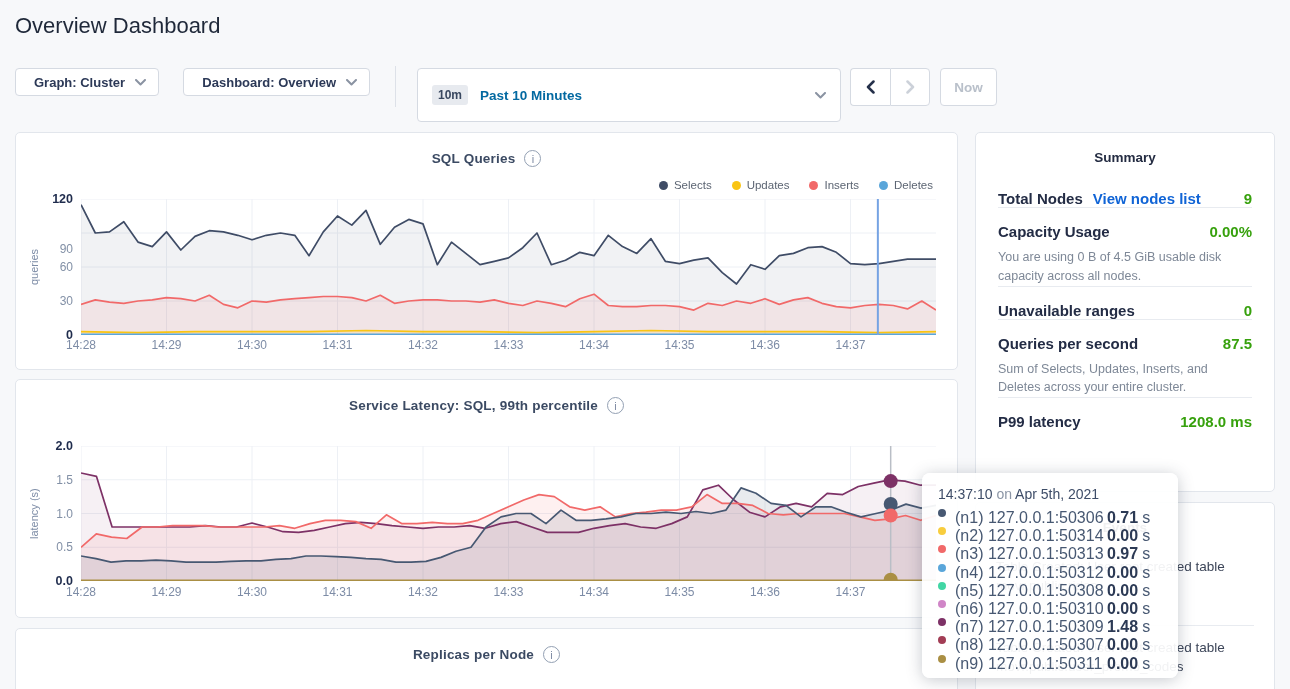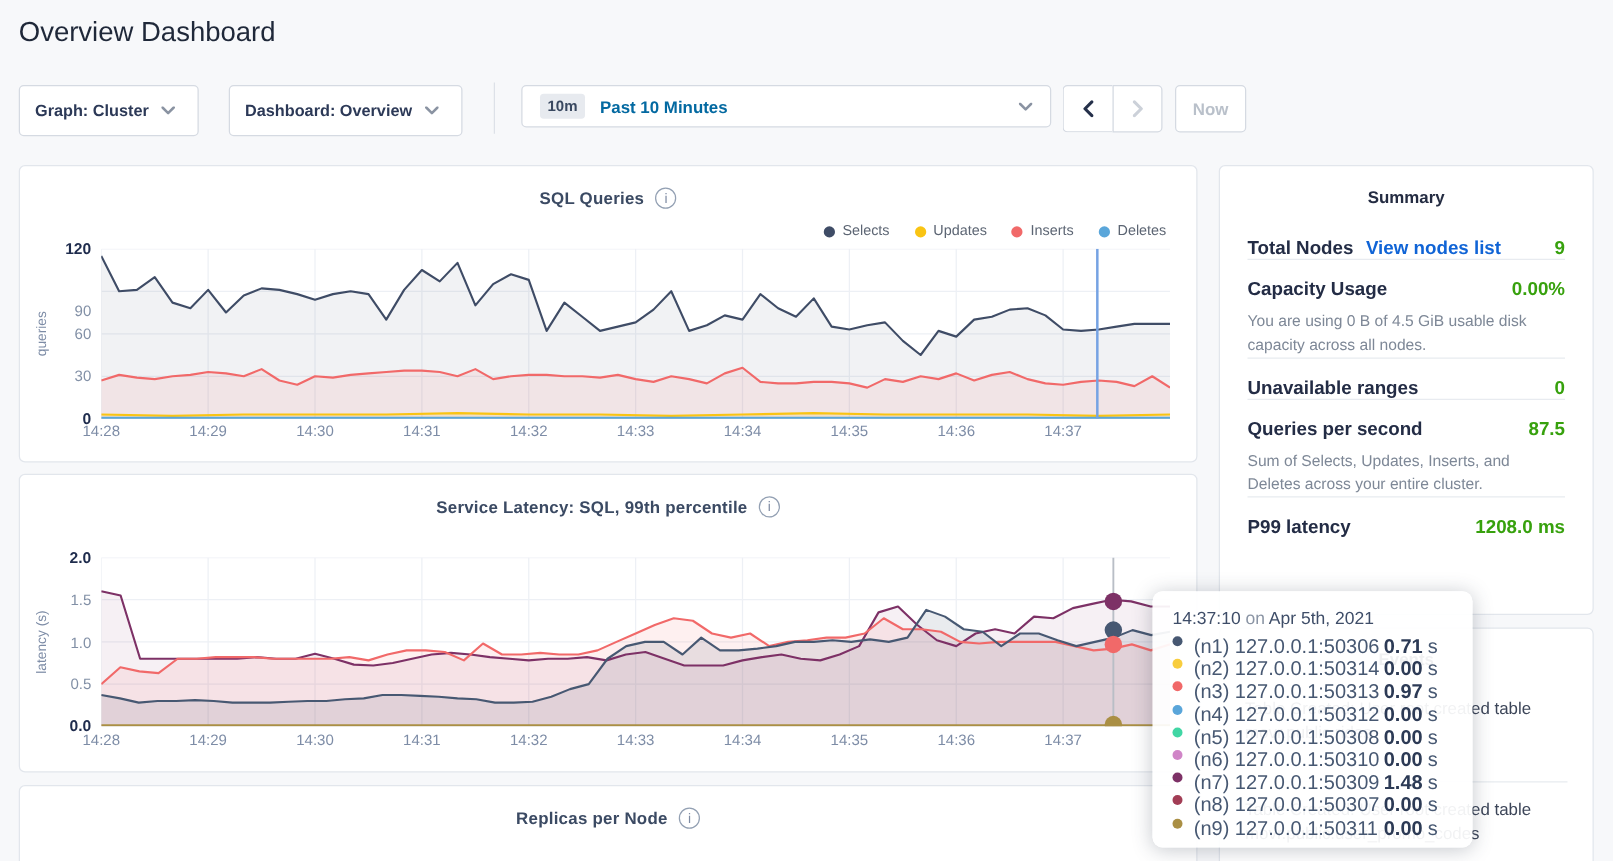--- a/index.html
+++ b/index.html
@@ -6,25 +6,25 @@
   body{
     width:1290px;height:689px;overflow:hidden;position:relative;
     background:#f7f8fa;color:#242c42;
     font-family:"Liberation Sans","DejaVu Sans",sans-serif;
   }
   .page-title{position:absolute;left:15px;top:13px;font-size:22px;font-weight:500;color:#1f2839;margin:0;}
 
   
   .btn{box-sizing:border-box;background:#fff;border:1px solid #d5dae2;border-radius:4px;cursor:pointer;
        font-family:inherit;font-size:13px;font-weight:700;color:#2c3957;}
-  .dd{position:absolute;top:68px;height:41px;display:flex;align-items:center;justify-content:flex-start;gap:10px;padding:12px 12px;}
+  .dd{position:absolute;top:68px;height:28px;display:flex;align-items:center;justify-content:flex-end;gap:10px;padding:12px 12px;}
   #graph-dd{left:15px;width:144px;}
   #dash-dd{left:183px;width:187px;}
   .vdiv{position:absolute;left:395px;top:66px;width:1px;height:41px;background:#dde1e8;}
-  #time-dd{position:absolute;left:417px;top:68px;width:424px;height:34px;display:flex;align-items:center;gap:12px;padding:0 14px;text-align:left;}
+  #time-dd{position:absolute;left:417px;top:68px;width:424px;height:54px;display:flex;align-items:center;gap:12px;padding:0 14px;text-align:left;}
   .time-badge{background:#e7eaef;border-radius:3px;font-size:12px;font-weight:700;color:#394860;padding:3px 6px;}
   .time-label{font-size:13.5px;font-weight:700;color:#0369a1;flex:1;}
   .nav-group{position:absolute;left:850px;top:68px;display:flex;}
   .nav-btn{width:40px;height:38px;display:flex;align-items:center;justify-content:center;padding:0;}
   .nav-btn:first-child{border-radius:4px 0 0 4px;border-right:none;}
   .nav-btn:last-child{border-radius:0 4px 4px 0;}
   #now-btn{position:absolute;left:940px;top:68px;width:57px;height:38px;font-size:13.5px;color:#b9c0ca;}
   .chev{stroke:#8a93a2;fill:none;stroke-width:2;stroke-linecap:round;stroke-linejoin:round;}
   .arrow-dark{stroke:#25304a;fill:none;stroke-width:2.5;stroke-linecap:round;stroke-linejoin:round;}
   .arrow-dim{stroke:#ccd1d9;fill:none;stroke-width:2.5;stroke-linecap:round;stroke-linejoin:round;}

